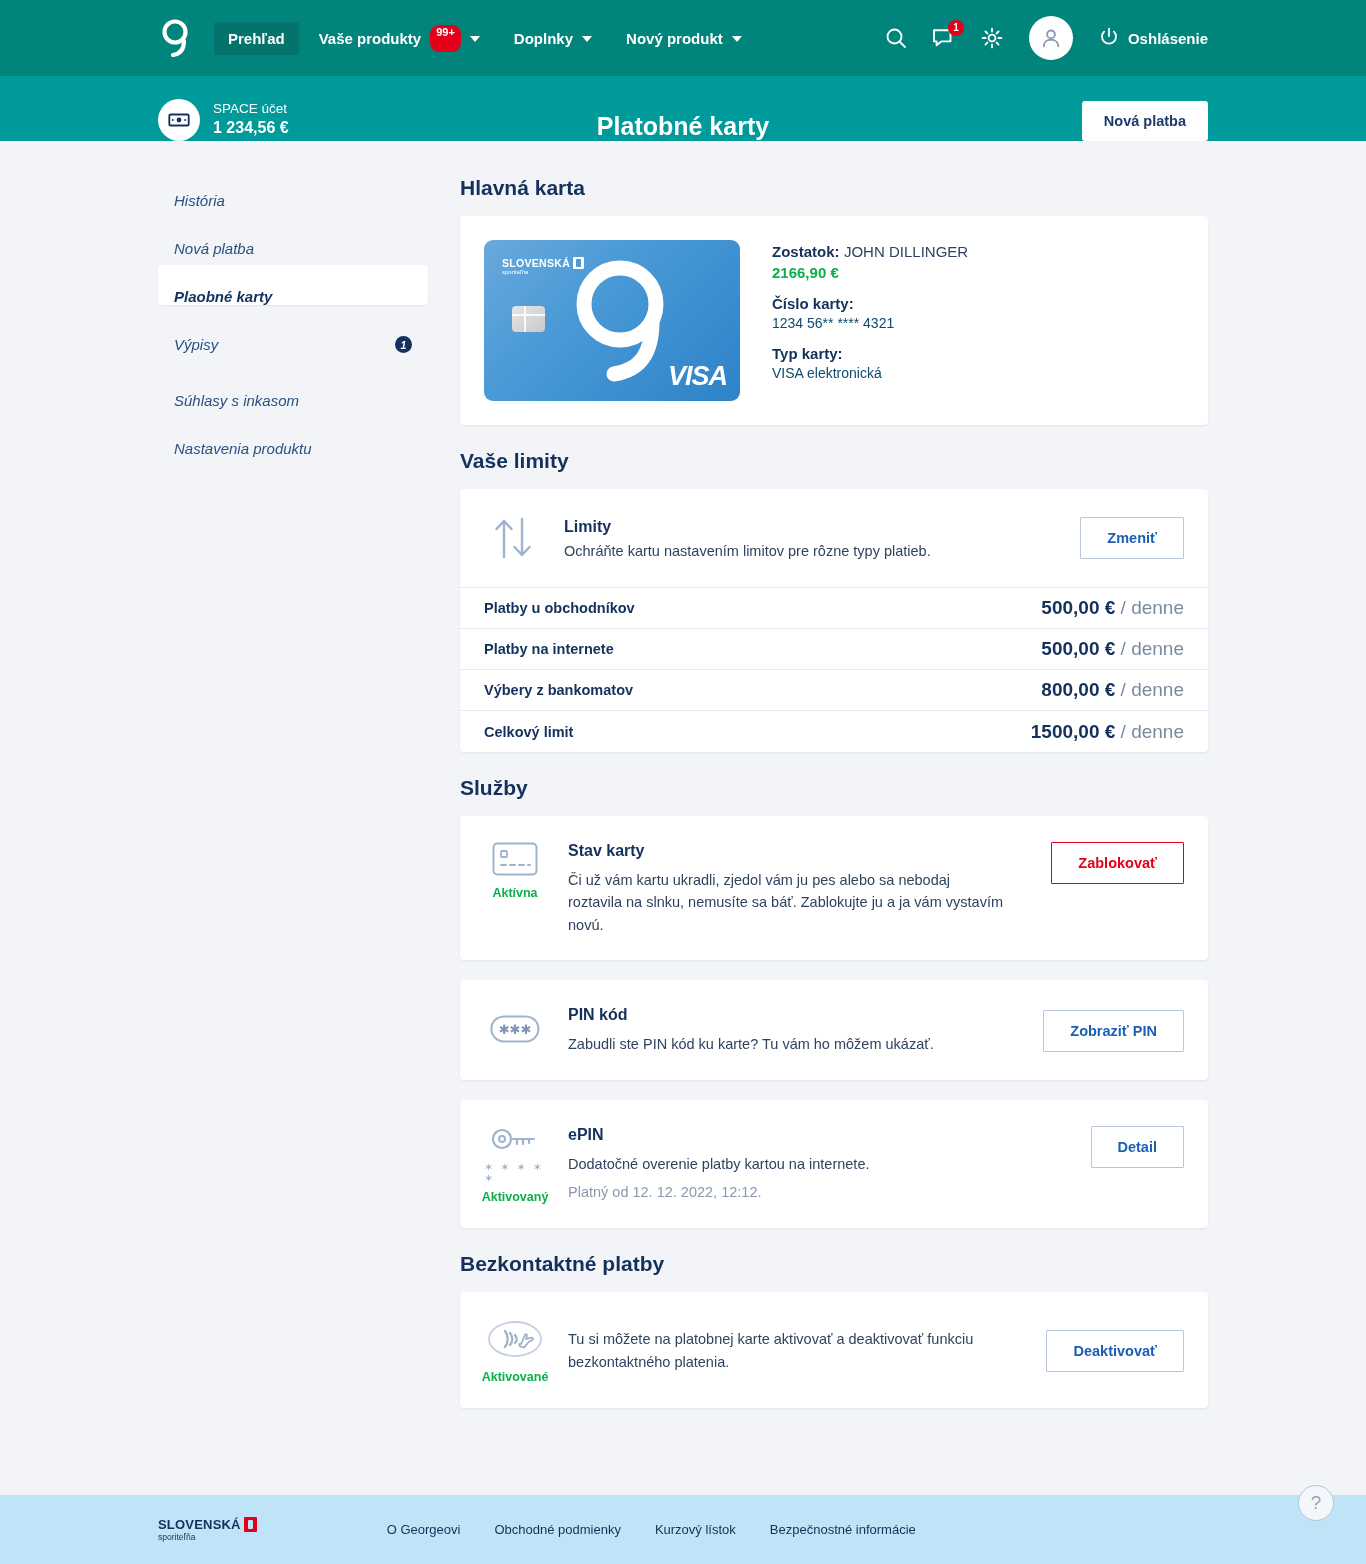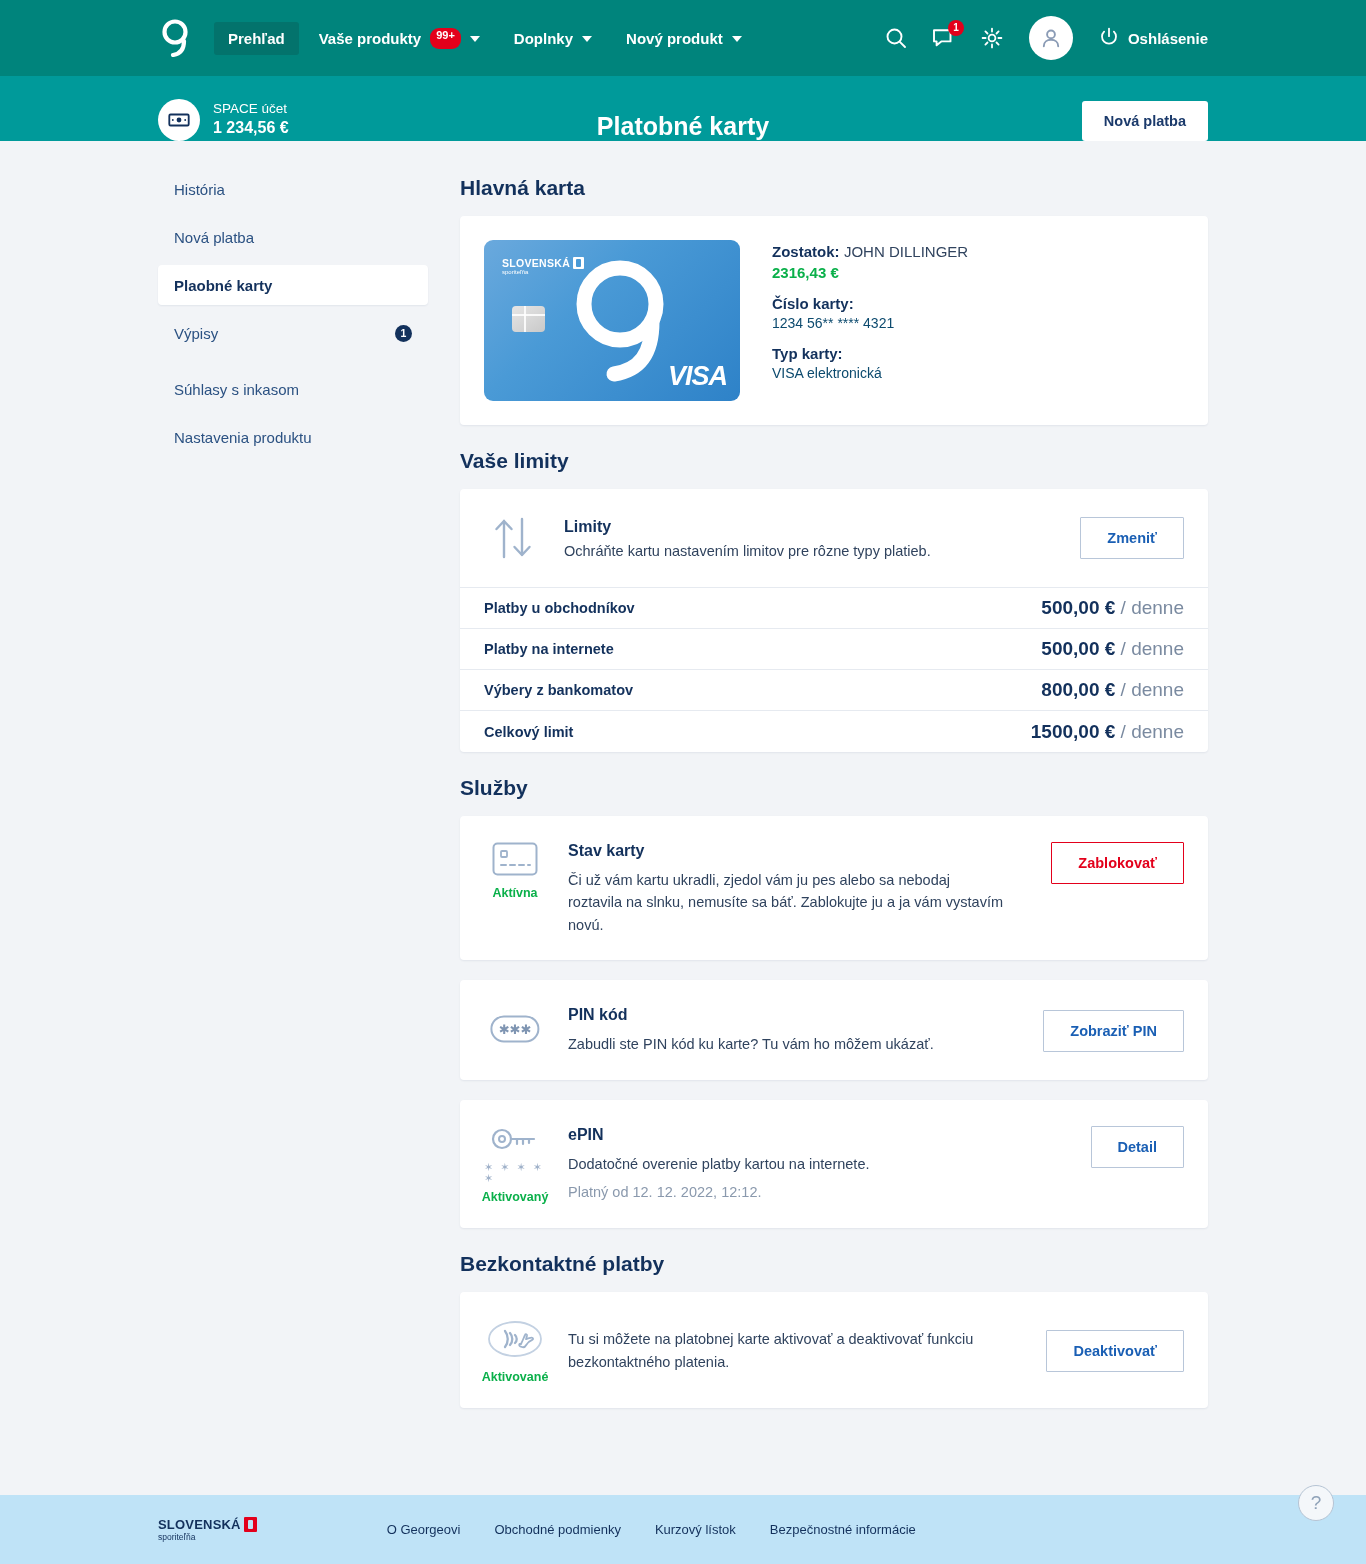--- a/index.html
+++ b/index.html
@@ -46,21 +46,21 @@
     cursor: pointer;
     white-space: nowrap;
   }
   .nav-item.active { background: #03736c; }
   .badge-pill {
     background: #e3001b;
     color: #fff;
     font-size: 11px;
     font-weight: 700;
     border-radius: 9px;
-    padding: 2px 6px 8px;
+    padding: 2px 6px 14px;
     line-height: 1;
   }
   .chev {
     width: 0; height: 0;
     border-left: 5px solid transparent;
     border-right: 5px solid transparent;
     border-top: 6px solid #ffffff;
     margin-top: 2px;
   }
   .nav-right {
@@ -155,28 +155,29 @@
     padding: 0 158px;
     overflow: hidden;
   }
   .sidebar {
     width: 270px;
     flex: 0 0 270px;
     padding-top: 28px;
   }
   .side-item {
     display: flex;
-    align-items: center;
+    align-items: flex-end;
     height: 40px;
     padding: 0 16px;
     margin-bottom: 0;
     color: #2b5182;
     font-size: 15px;
     border-radius: 4px;
     cursor: pointer;
+    font-style: italic;
   }
   .side-spacer { height: 8px; }
   .side-item.active {
     background: #ffffff;
     font-weight: 700;
     color: #13315c;
     box-shadow: 0 1px 2px rgba(20,40,80,.07);
   }
   .side-badge {
     margin-left: auto;
@@ -495,21 +496,21 @@
                 <path d="M82 64 C82 96 70 112 44 116" fill="none" stroke="#fff" stroke-width="15" stroke-linecap="round"></path>
               </svg>
             </div>
             <div class="bc-visa">VISA</div>
           </div>
 
           <div class="card-info">
             <div class="ci-row">
               <span class="ci-label">Zostatok:</span>
               <span class="ci-value">JOHN DILLINGER</span>
-              <div class="ci-amount">2316,43 €</div>
+              <div class="ci-amount">2166,90 €</div>
             </div>
             <div class="ci-row">
               <div class="ci-label">Číslo karty:</div>
               <div class="ci-plain">1234 56** **** 4321</div>
             </div>
             <div class="ci-row" style="margin-bottom:0">
               <div class="ci-label">Typ karty:</div>
               <div class="ci-plain">VISA elektronická</div>
             </div>
           </div>

